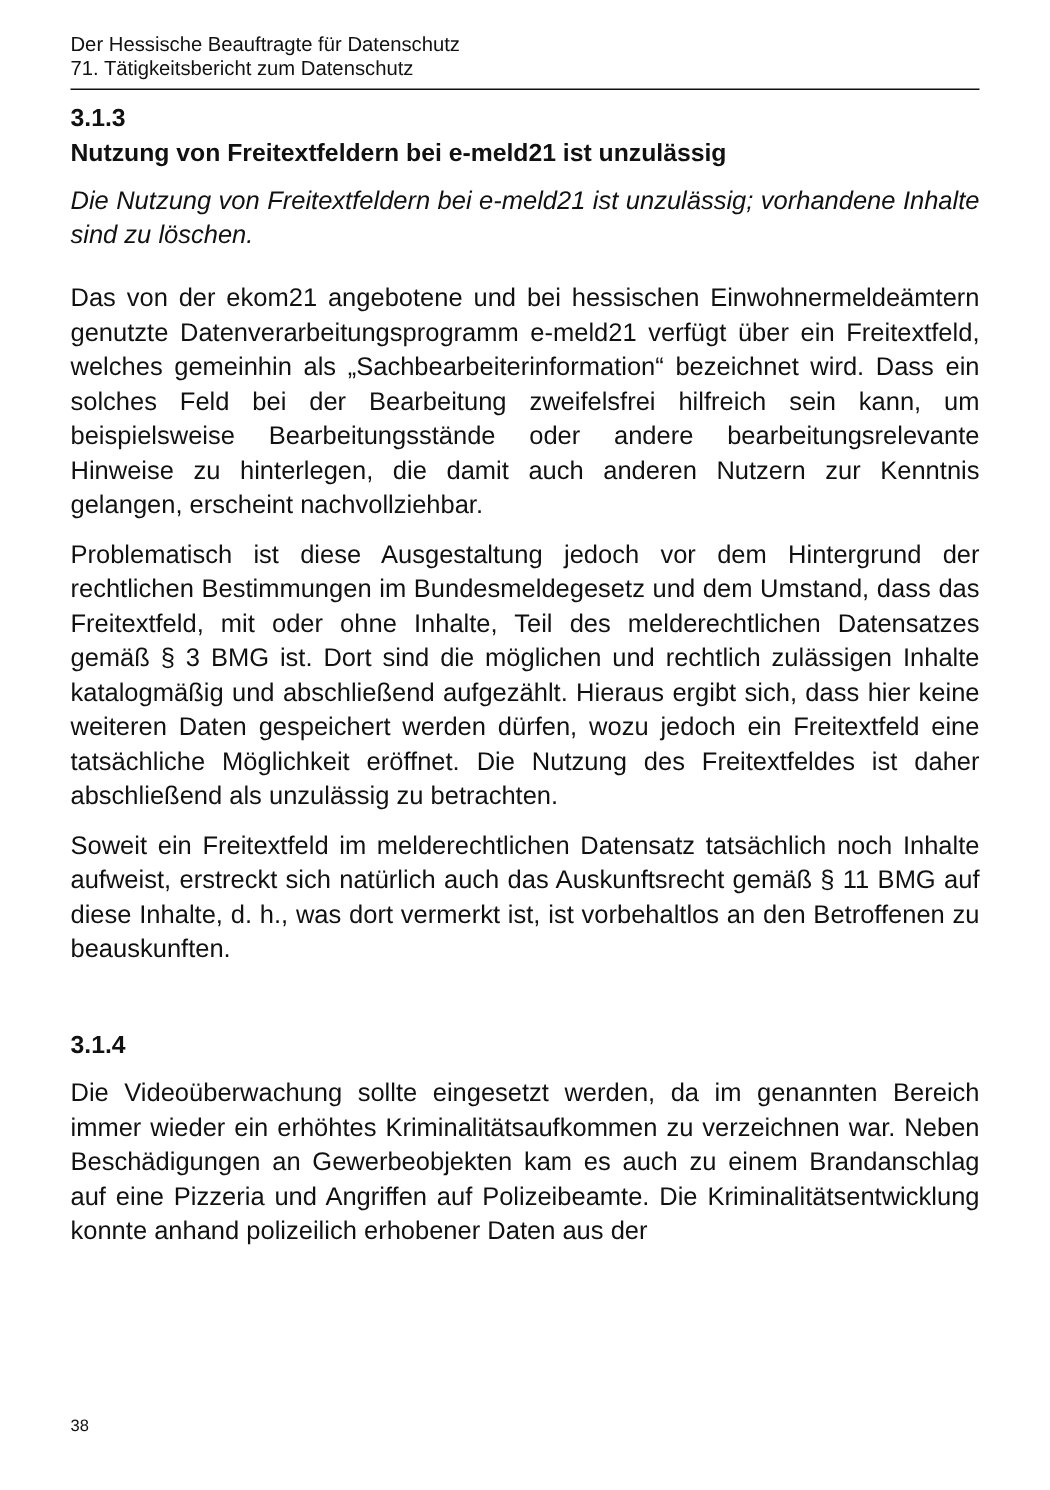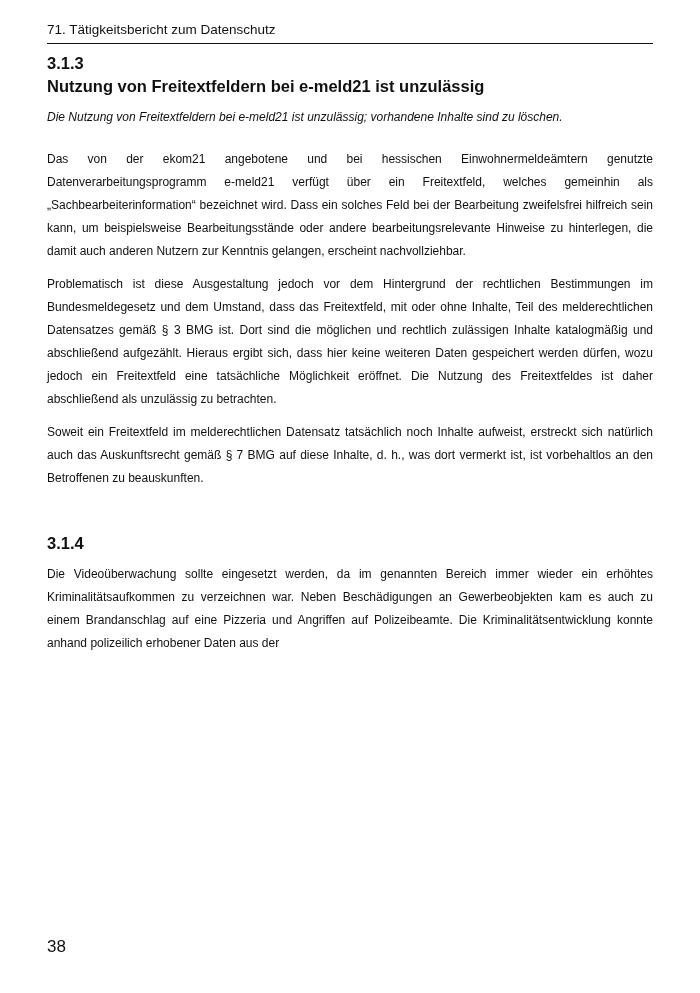--- a/index.html
+++ b/index.html
@@ -41,60 +41,61 @@
     font-size: 16.5px;
     line-height: 23px;
     font-weight: bold;
     margin: 0 0 8px 0;
   }
   h2.section-heading .sec-num,
   h2.section-heading .sec-title {
     display: block;
   }
   p {
-    font-size: 12px;
+    font-size: 17px;
     line-height: 23px;
     margin: 0 0 10px 0;
     text-align: justify;
     hyphens: auto;
     -webkit-hyphens: auto;
   }
   p.lead {
     font-style: italic;
     margin-bottom: 19px;
   }
   .page-footer {
     position: absolute;
     left: 47px;
     bottom: 36px;
-    font-size: 17px;
+    font-size: 11px;
     color: #111111;
   }
 </style>
 </head>
 <body>
 
 <div class="page">
 
   <header class="running-header">
+    <div>Der Hessische Beauftragte für Datenschutz</div>
     <div>71. Tätigkeitsbericht zum Datenschutz</div>
     <hr class="header-rule">
   </header>
 
   <main>
 
     <section class="report-section">
       <h2 class="section-heading">
         <span class="sec-num">3.1.3</span>
         <span class="sec-title">Nutzung von Freitextfeldern bei e-meld21 ist unzulässig</span>
       </h2>
       <p class="lead">Die Nutzung von Freitextfeldern bei e-meld21 ist unzulässig; vorhandene Inhalte sind zu löschen.</p>
       <p>Das von der ekom21 angebotene und bei hessischen Einwohnermeldeämtern genutzte Datenverarbeitungsprogramm e-meld21 verfügt über ein Freitextfeld, welches gemeinhin als „Sachbearbeiterinformation“ bezeichnet wird. Dass ein solches Feld bei der Bearbeitung zweifelsfrei hilfreich sein kann, um beispielsweise Bearbeitungsstände oder andere bearbeitungsrelevante Hinweise zu hinterlegen, die damit auch anderen Nutzern zur Kenntnis gelangen, erscheint nachvollziehbar.</p>
       <p>Problematisch ist diese Ausgestaltung jedoch vor dem Hintergrund der rechtlichen Bestimmungen im Bundesmeldegesetz und dem Umstand, dass das Freitextfeld, mit oder ohne Inhalte, Teil des melderechtlichen Datensatzes gemäß § 3 BMG ist. Dort sind die möglichen und rechtlich zulässigen Inhalte katalogmäßig und abschließend aufgezählt. Hieraus ergibt sich, dass hier keine weiteren Daten gespeichert werden dürfen, wozu jedoch ein Freitextfeld eine tatsächliche Möglichkeit eröffnet. Die Nutzung des Freitextfeldes ist daher abschließend als unzulässig zu betrachten.</p>
-      <p>Soweit ein Freitextfeld im melderechtlichen Datensatz tatsächlich noch Inhalte aufweist, erstreckt sich natürlich auch das Auskunftsrecht gemäß § 7 BMG auf diese Inhalte, d. h., was dort vermerkt ist, ist vorbehaltlos an den Betroffenen zu beauskunften.</p>
+      <p>Soweit ein Freitextfeld im melderechtlichen Datensatz tatsächlich noch Inhalte aufweist, erstreckt sich natürlich auch das Auskunftsrecht gemäß § 11 BMG auf diese Inhalte, d. h., was dort vermerkt ist, ist vorbehaltlos an den Betroffenen zu beauskunften.</p>
     </section>
 
     <section class="report-section">
       <h2 class="section-heading">
         <span class="sec-num">3.1.4</span>
       </h2>
       <p>Die Videoüberwachung sollte eingesetzt werden, da im genannten Bereich immer wieder ein erhöhtes Kriminalitätsaufkommen zu verzeichnen war. Neben Beschädigungen an Gewerbeobjekten kam es auch zu einem Brandanschlag auf eine Pizzeria und Angriffen auf Polizeibeamte. Die Kriminalitätsentwicklung konnte anhand polizeilich erhobener Daten aus der</p>
     </section>
 
   </main>

